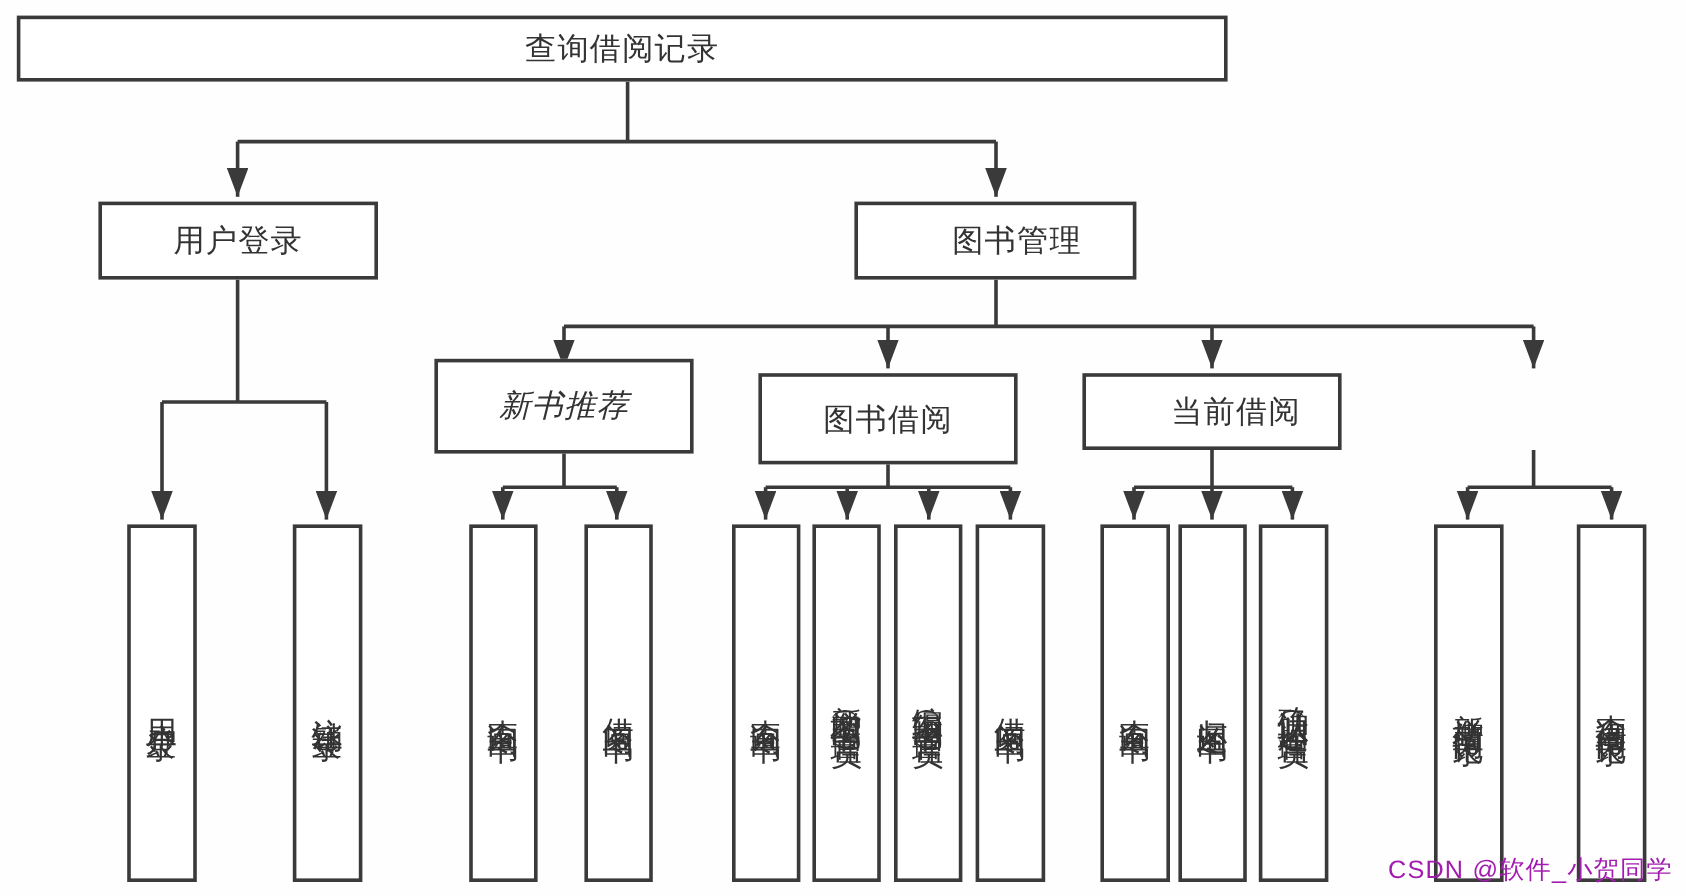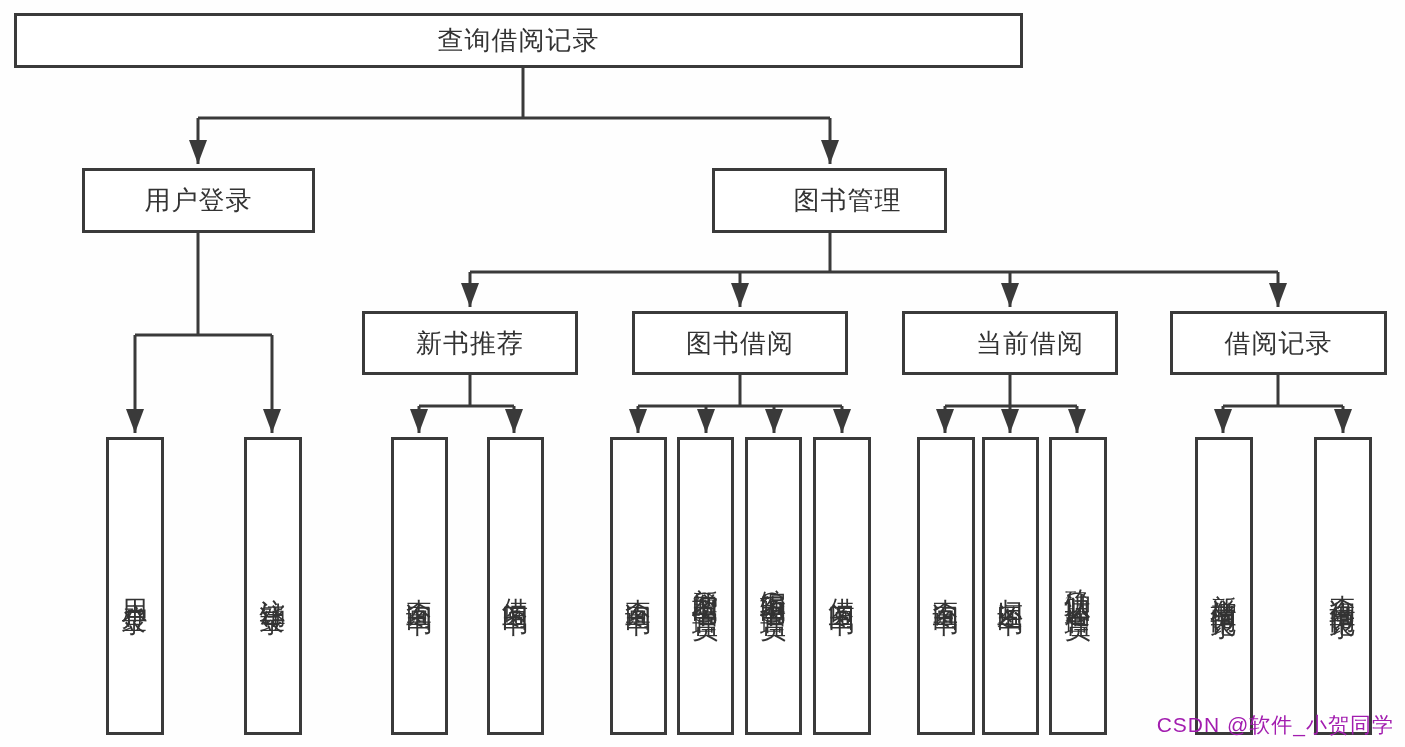--- a/index.html
+++ b/index.html
@@ -100,31 +100,28 @@
     <span class="label">查询借阅记录</span>
   </div>
 
   <div class="node h-node" style="left:82px; top:168px; width:233px; height:65px;">
     <span class="label">用户登录</span>
   </div>
   <div class="node h-node" style="left:712px; top:168px; width:235px; height:65px;padding-left:36px;">
     <span class="label">图书管理</span>
   </div>
 
-  <div class="node h-node" style="left:362px; top:311px; width:216px; height:64px;">
+  <div class="node h-node" style="left:362px; top:299px; width:216px; height:79px;font-style:italic;">
     <span class="label">新书推荐</span>
   </div>
-  <div class="node h-node" style="left:632px; top:311px; width:216px; height:64px;">
+  <div class="node h-node" style="left:632px; top:311px; width:216px; height:76px;">
     <span class="label">图书借阅</span>
   </div>
   <div class="node h-node" style="left:902px; top:311px; width:216px; height:64px;padding-left:40px;">
     <span class="label">当前借阅</span>
-  </div>
-  <div class="node h-node" style="left:1170px; top:311px; width:217px; height:64px;">
-    <span class="label">借阅记录</span>
   </div>
 
   <div class="node v-node" style="left:106px; top:437px; width:58px; height:298px;">
     <span class="label">用户登录</span>
   </div>
   <div class="node v-node" style="left:244px; top:437px; width:58px; height:298px;">
     <span class="label">注销登录</span>
   </div>
 
   <div class="node v-node" style="left:391px; top:437px; width:57px; height:298px;">

